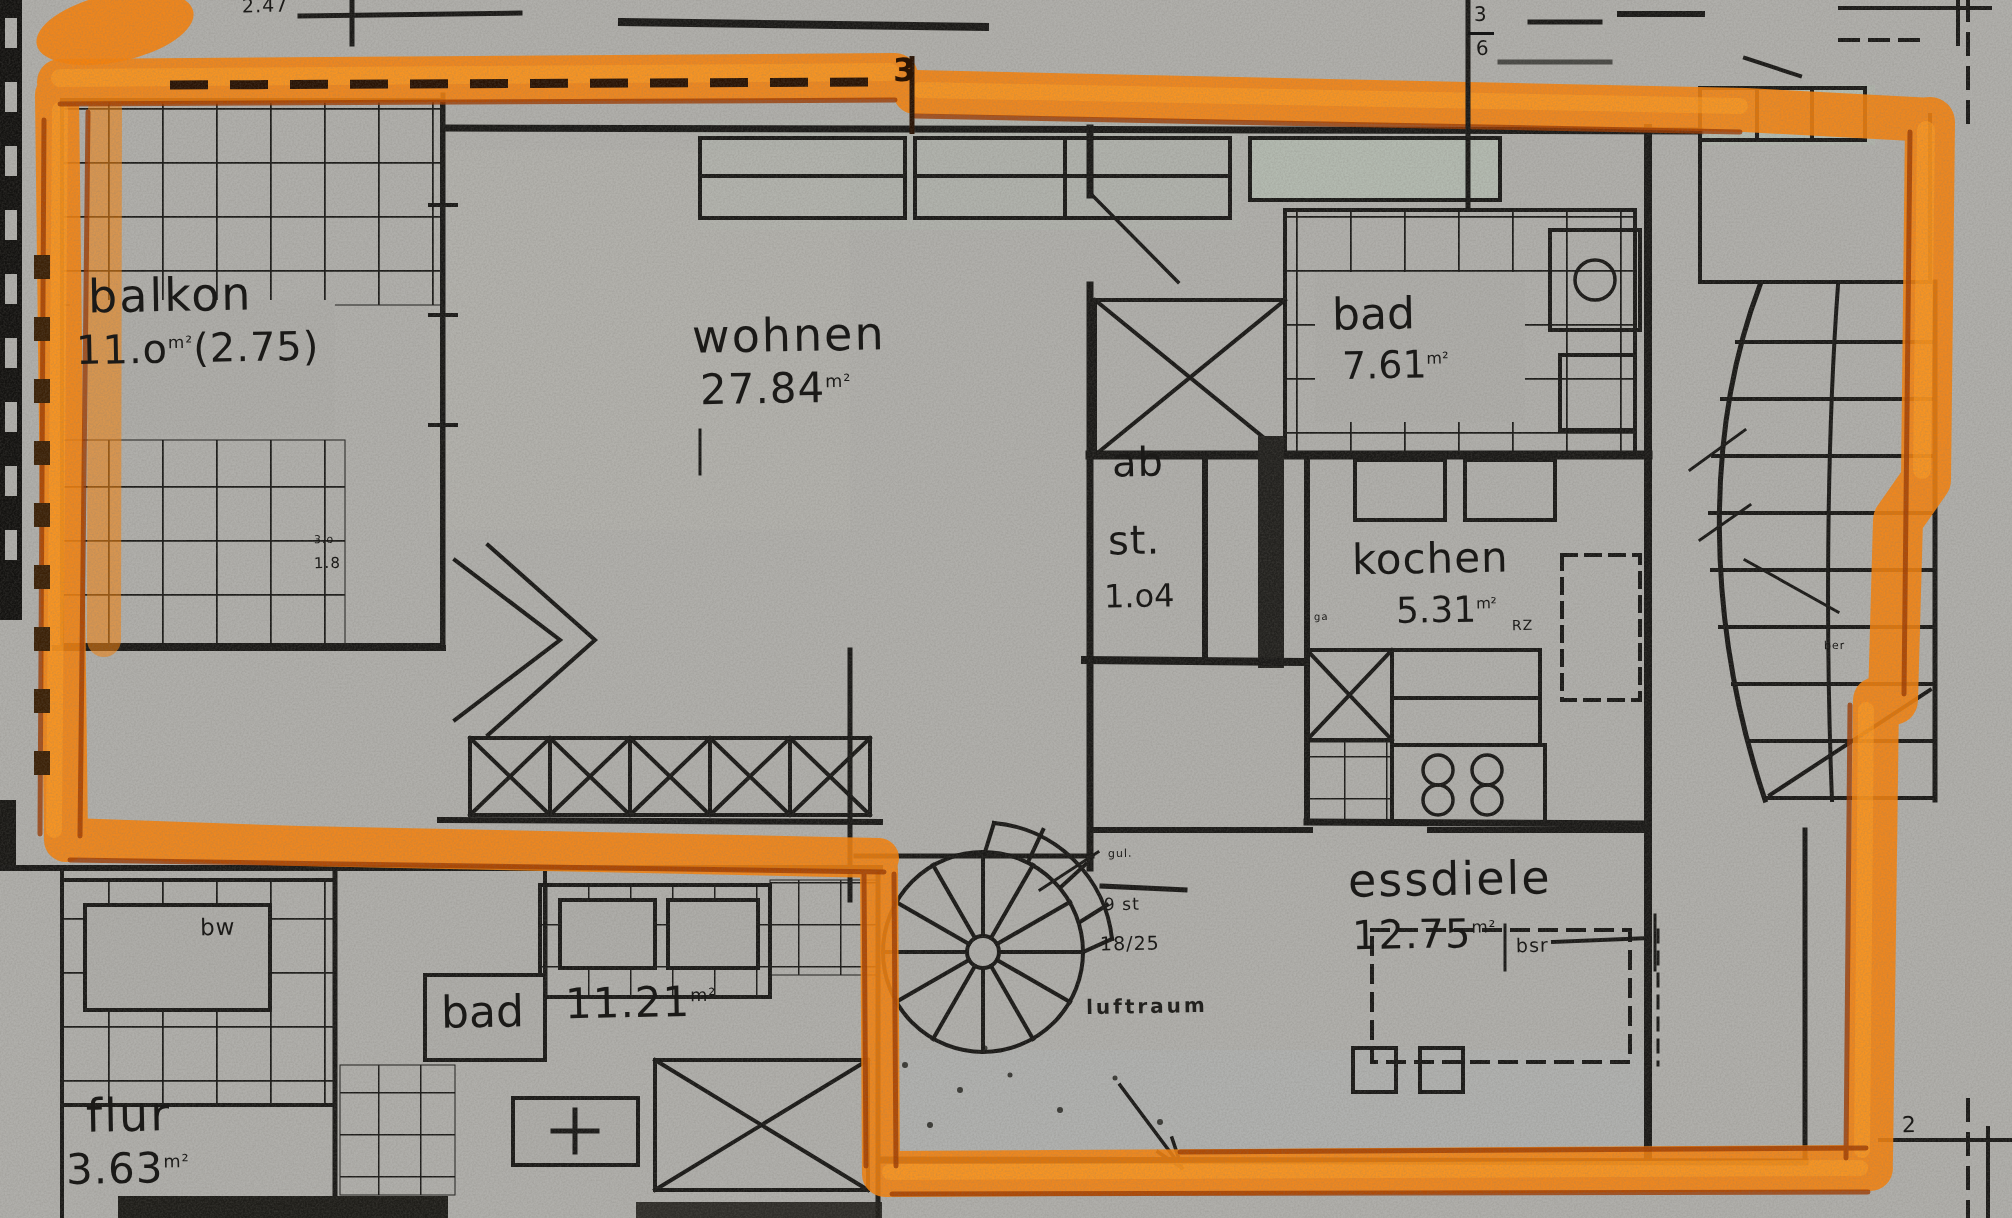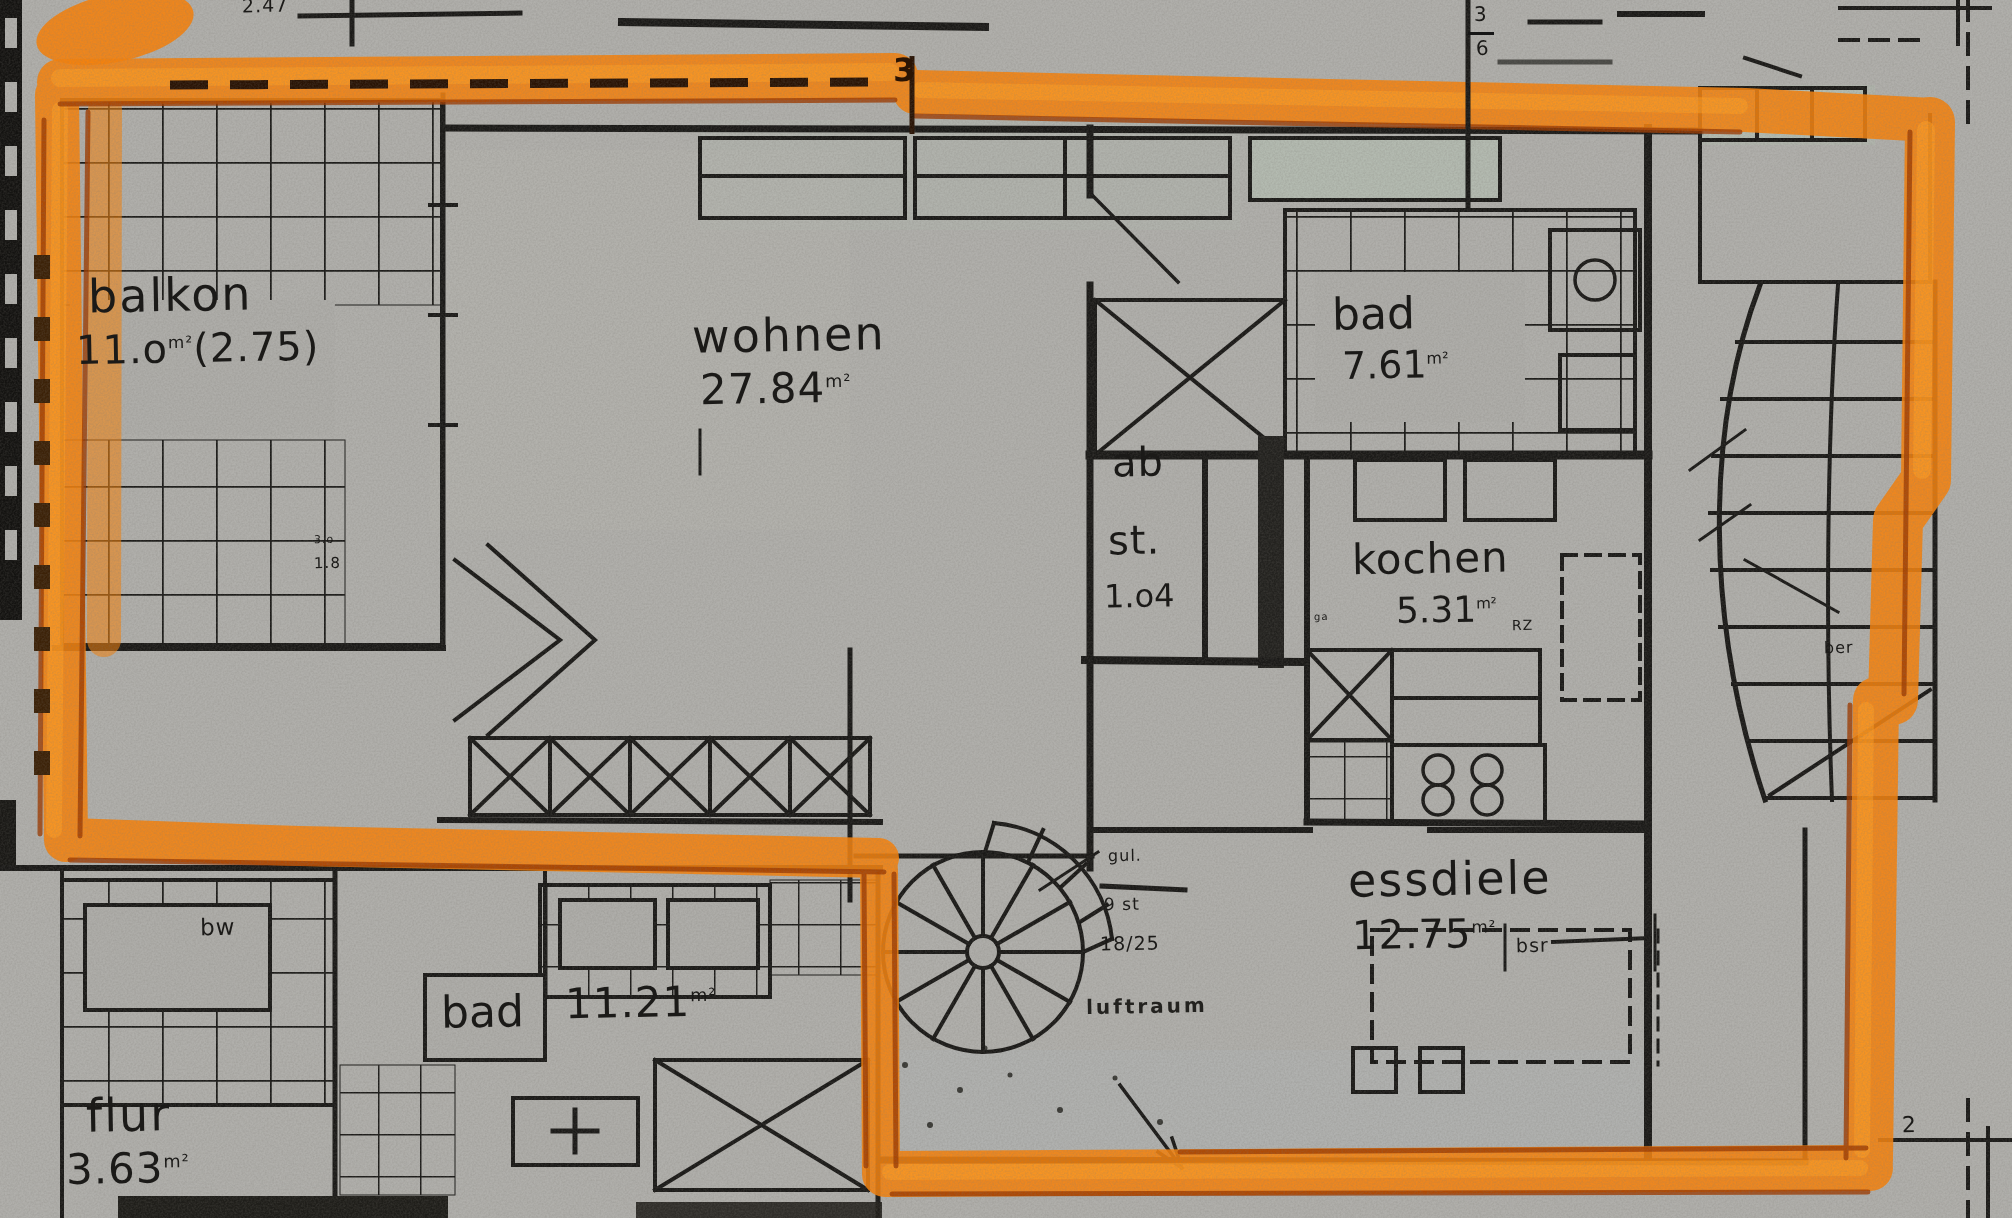--- a/index.html
+++ b/index.html
@@ -5,21 +5,21 @@
   html,body{margin:0;padding:0;background:#8e8d89;}
   #canvas{position:relative;width:2012px;height:1218px;overflow:hidden;
           background:#b0afab;font-family:"DejaVu Sans",sans-serif;}
   #canvas svg{position:absolute;left:0;top:0;}
   .lbl{position:absolute;color:#1b1a18;white-space:nowrap;line-height:1;
        font-family:"DejaVu Sans",sans-serif;transform:rotate(-1deg);}
   .big{font-size:46px;letter-spacing:2px;}
   .mid{font-size:42px;letter-spacing:1px;}
   .num{font-size:40px;letter-spacing:1px;}
   .sm{font-size:32px;}
-  .tiny{font-size:16px;letter-spacing:1px;}
+  .tiny{font-size:11px;letter-spacing:1px;}
   .sup{font-size:.42em;vertical-align:super;}
   .onorange{color:#2a1403;font-weight:bold;}
   .caps{font-weight:bold;letter-spacing:3px;font-size:20px;color:#23221f;}
   .fracbar{position:absolute;background:#161616;}
 </style>
 </head>
 <body>
 
 <div id="canvas">
 

